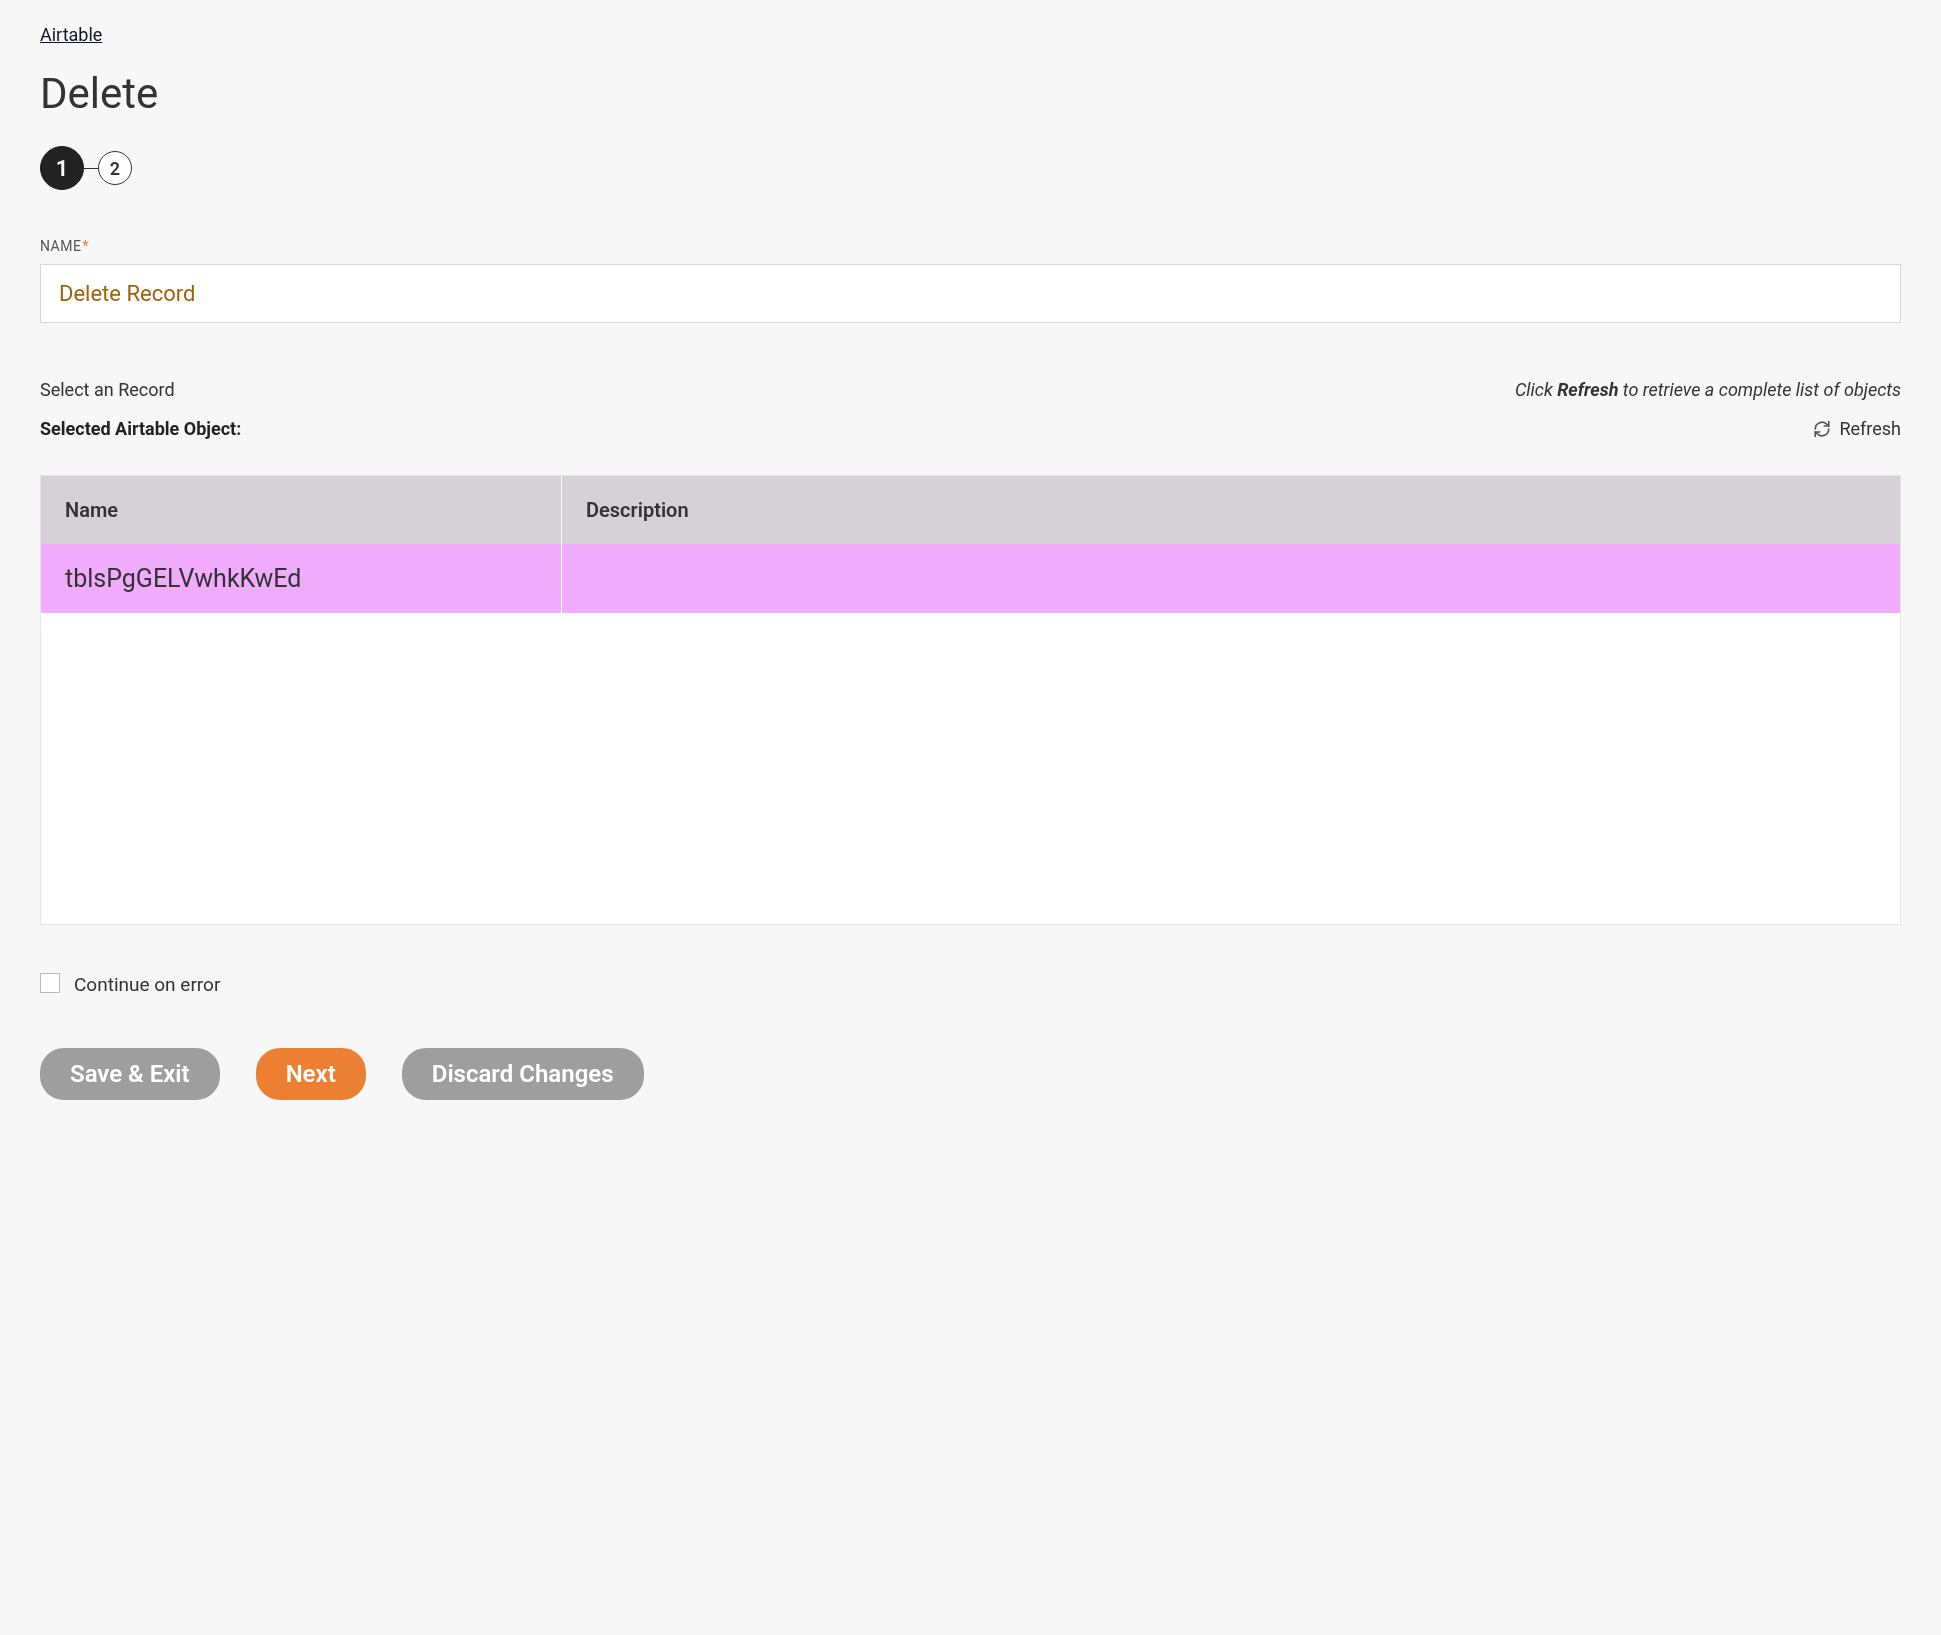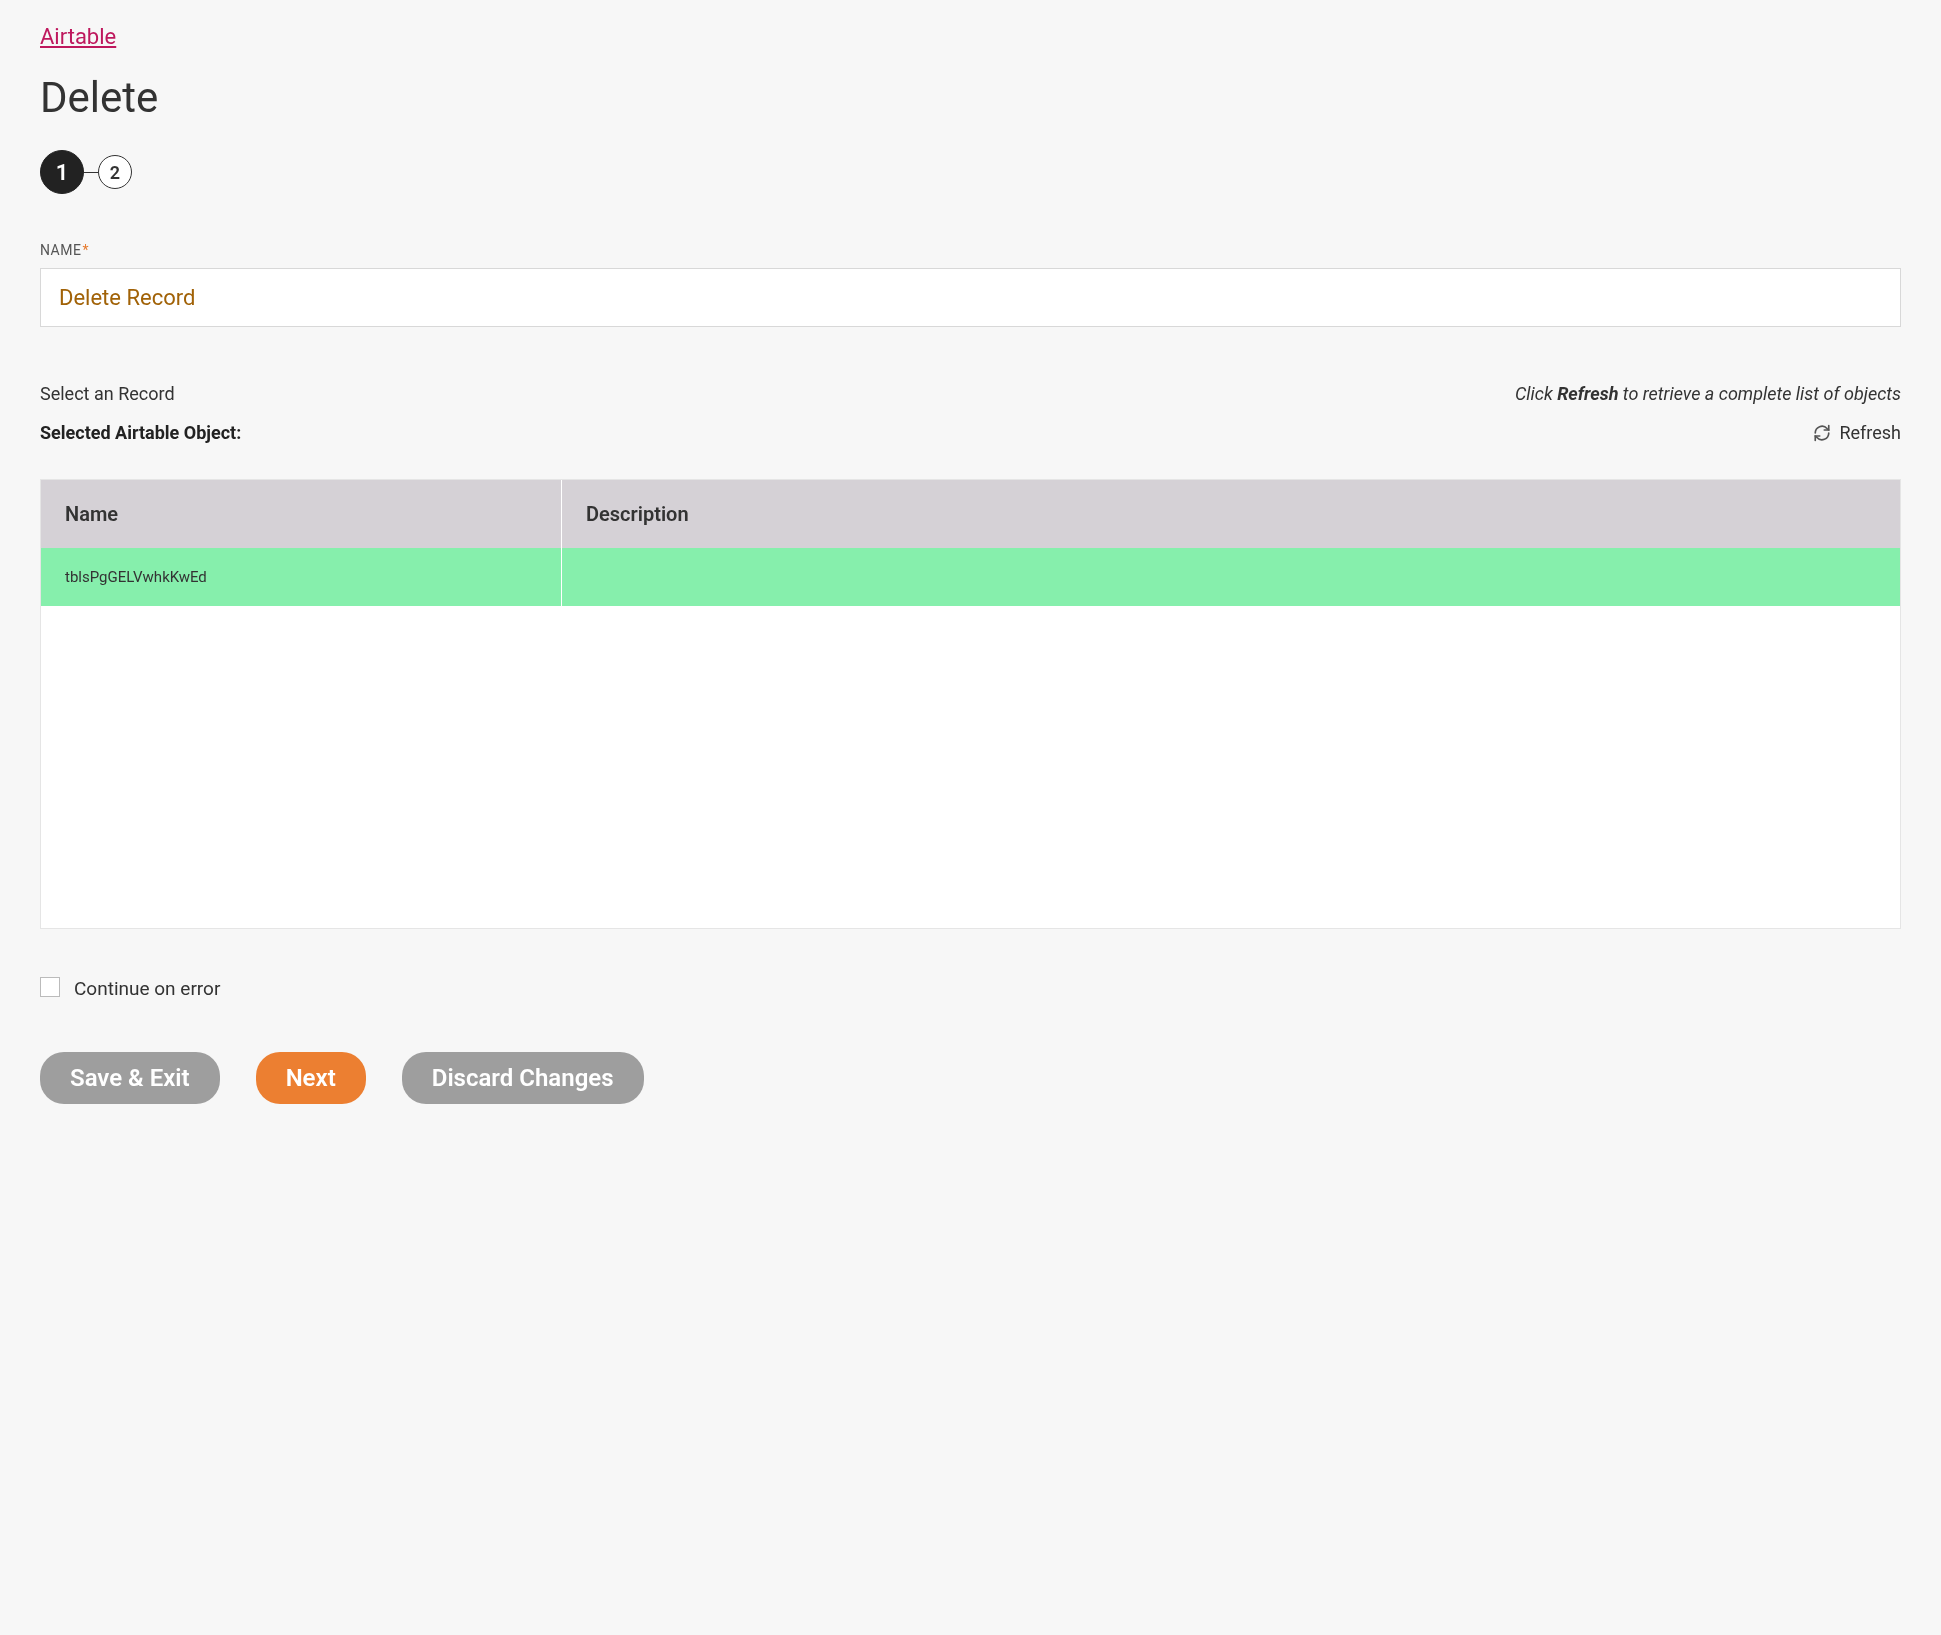--- a/index.html
+++ b/index.html
@@ -7,22 +7,22 @@
       margin: 0;
       padding: 0;
     }
     body {
       font-family: -apple-system, BlinkMacSystemFont, "Segoe UI", Roboto, Helvetica, Arial, sans-serif;
       background: #f7f7f7;
       color: #333;
       padding: 24px 40px;
     }
     .breadcrumb {
-      font-size: 22px;
-      color: #be185d;
+      font-size: 18px;
+      color: #0f172a;
       text-decoration: underline;
       display: inline-block;
       margin-bottom: 24px;
     }
     .page-title {
       font-size: 42px;
       font-weight: 400;
       color: #333;
       margin-bottom: 28px;
     }
@@ -179,23 +179,23 @@
       color: #333;
       border-right: 1px solid #fff;
     }
     thead th:last-child {
       border-right: none;
     }
     thead th:first-child {
       width: 28%;
     }
     tbody td {
-      background: #86efac;
+      background: #f0abfc;
       padding: 20px 24px;
-      font-size: 15px;
+      font-size: 25px;
       color: #333;
       border-right: 1px solid #fff;
       border-bottom: 1px solid #fff;
     }
     tbody td:last-child {
       border-right: none;
     }
     .checkbox-row {
       display: flex;
       align-items: flex-start;

